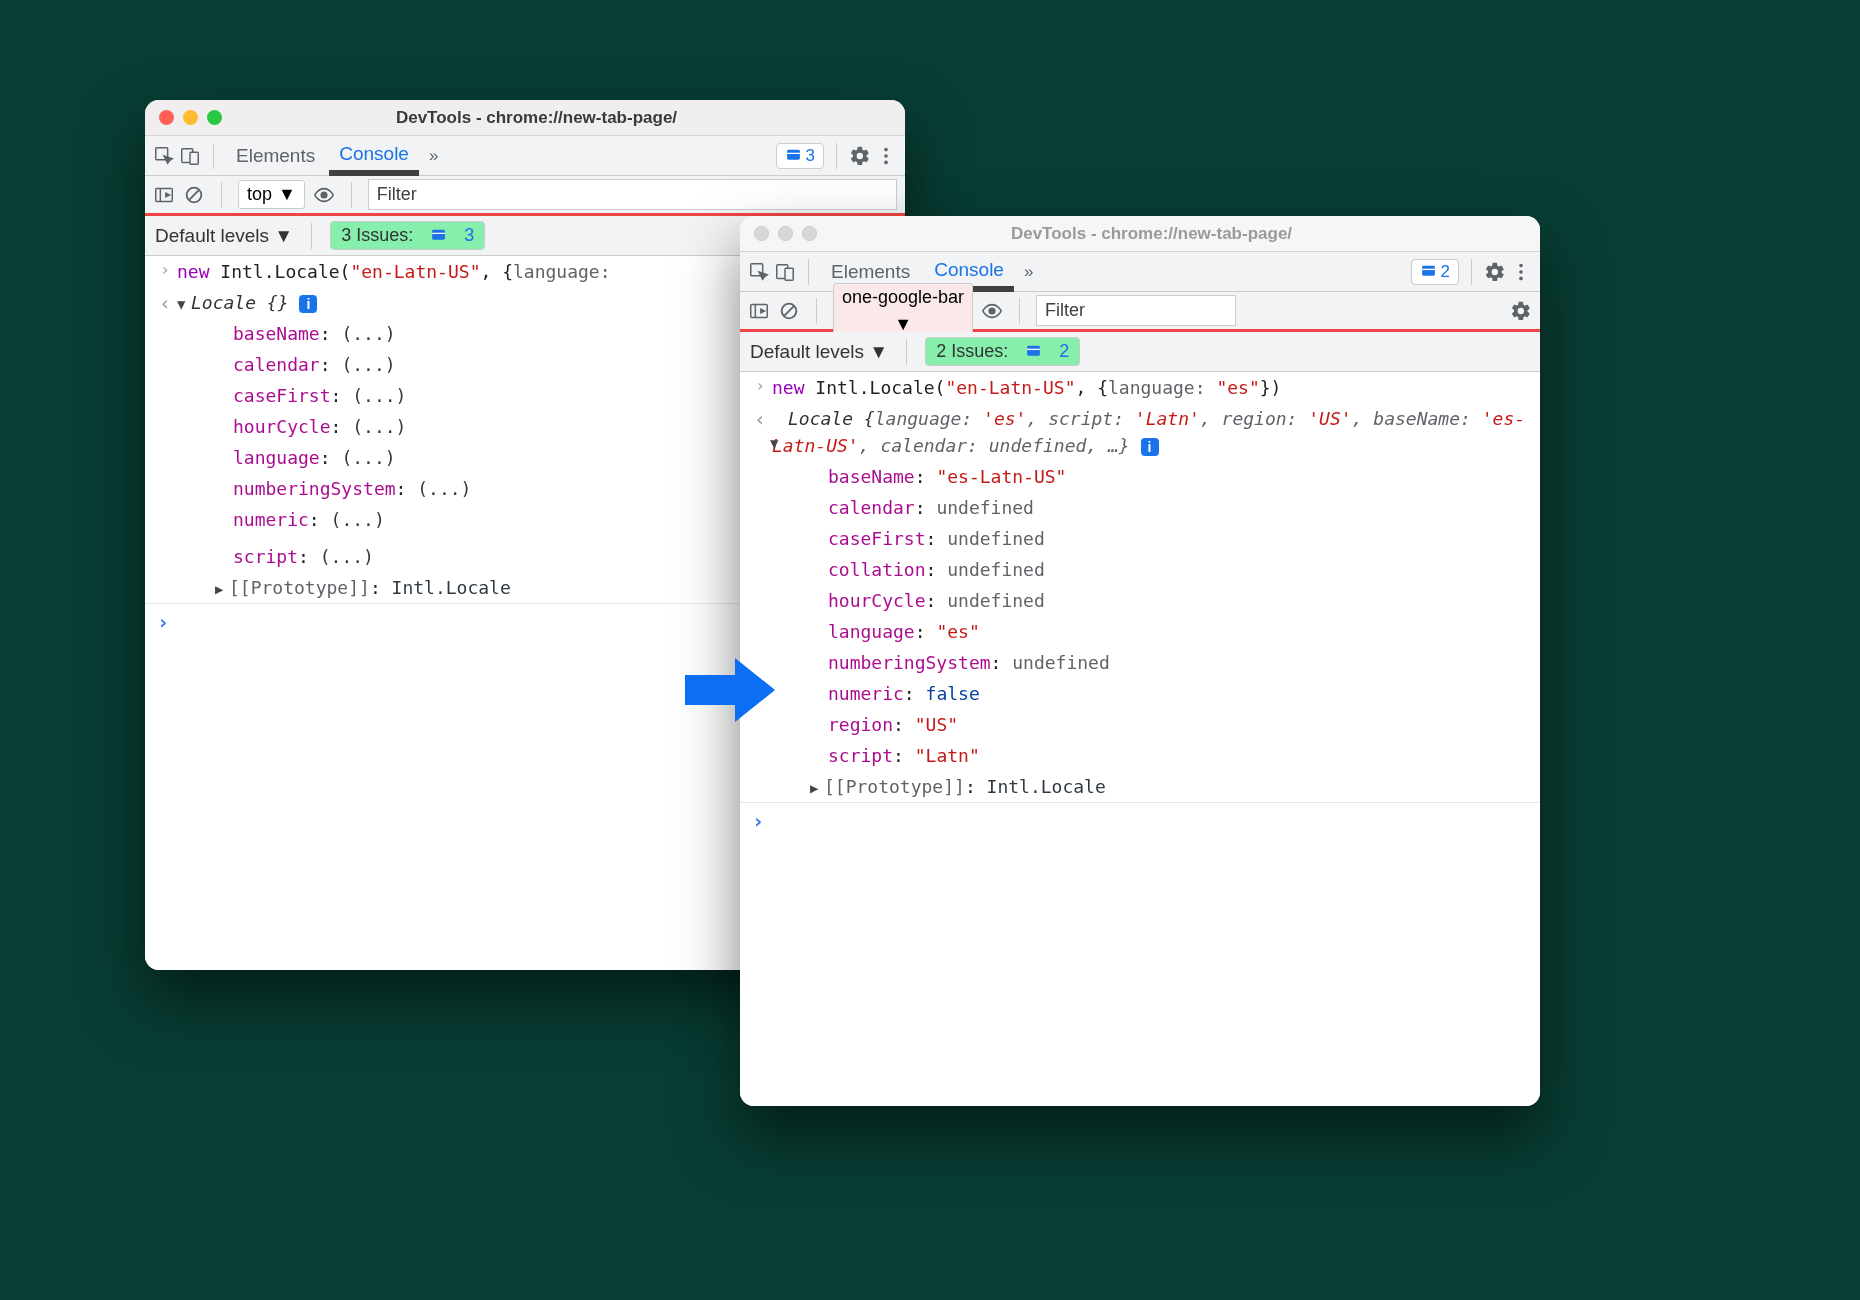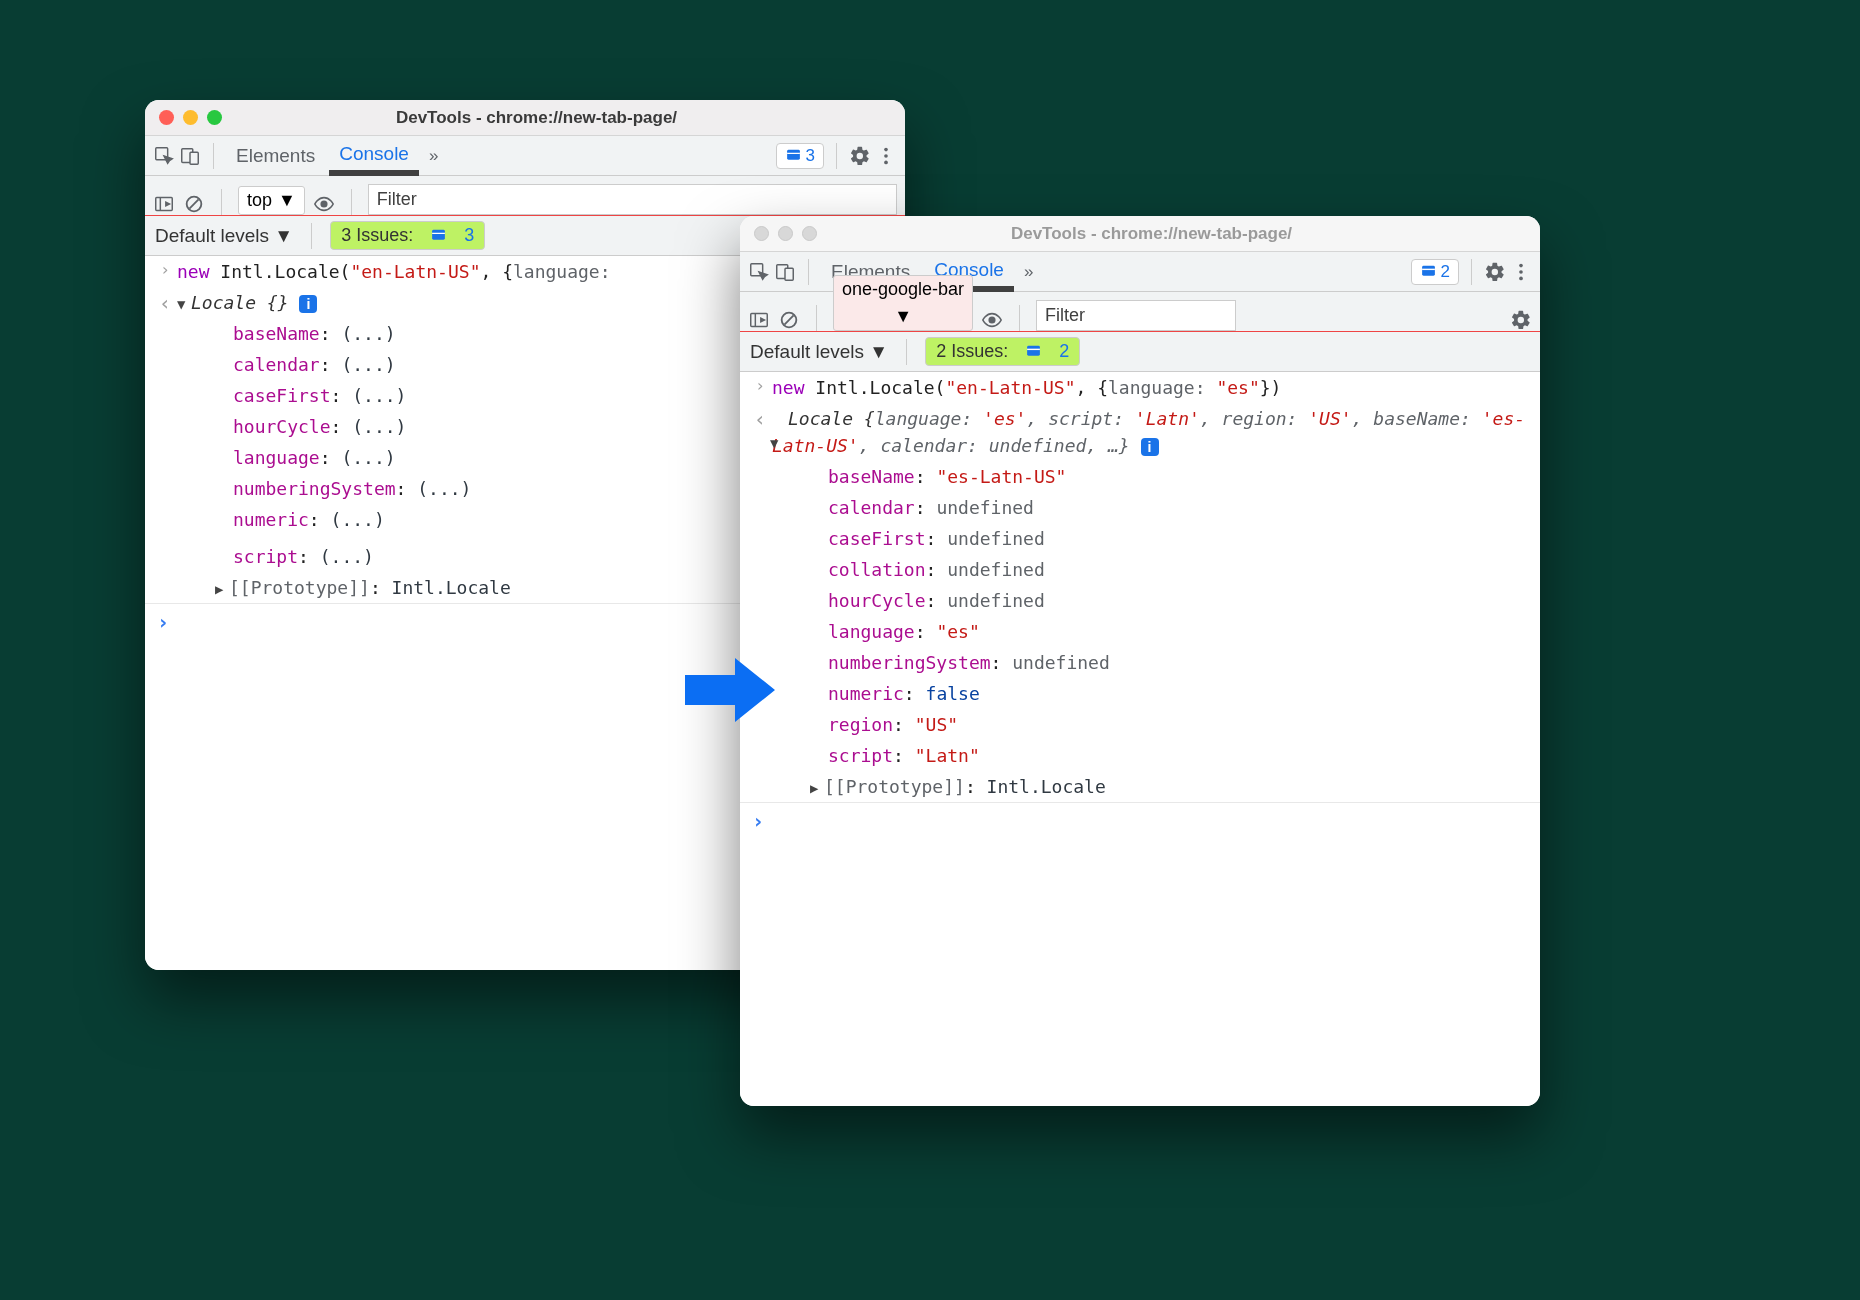--- a/index.html
+++ b/index.html
@@ -55,39 +55,39 @@
   .tab.active { color: #1a73e8; border-bottom: 6px solid #404040; padding-bottom: 5px; font-weight: 500; }
   .chev { font-size: 17px; color: #5f6368; padding: 0 6px; }
   .spacer { flex: 1; }
   .badge {
     display: flex; align-items: center; gap: 4px;
     border: 1px solid #ccc; border-radius: 4px;
     padding: 2px 8px; font-size: 17px; color: #1a73e8;
     background: #fff;
   }
   .filterbar {
-    height: 40px; border-bottom: 1px solid #ef4444; background: #f1f3f4;
-    display: flex; align-items: flex-end; padding: 0 8px; gap: 8px;
+    height: 40px; border-bottom: 3px solid #ef4444; background: #f1f3f4;
+    display: flex; align-items: center; padding: 0 8px; gap: 8px;
   }
   .context-sel {
     border: 1px solid #ccc; border-radius: 3px; background: #fff;
     padding: 3px 8px; font-size: 18px; display: flex; align-items: center; gap: 6px;
   }
   .context-sel.warn { background: #fbe9e9; flex-direction: column; }
   .filter-input {
     border: 1px solid #ccc; background: #fff; padding: 4px 8px;
     font-size: 18px; color: #404040; min-width: 120px;
   }
   .levelbar {
     height: 40px; border-bottom: 1px solid #ccc; background: #f1f3f4;
     display: flex; align-items: center; padding: 0 10px; gap: 10px;
     font-size: 19px; color: #333;
   }
   .issues-btn {
-    border: 1px solid #ccc; border-radius: 4px; background: #bef264;
+    border: 1px solid #ccc; border-radius: 4px; background: #86efac;
     padding: 3px 10px; font-size: 18px; display: flex; align-items: center; gap: 17px;
   }
   .console-body {
     flex: 1; overflow: hidden; background: #fff;
     font-family: Menlo, Consolas, monospace; font-size: 18px;
   }
   .line { display: flex; padding: 2px 8px; }
   .gutter { width: 24px; color: #a0a0a0; font-size: 16px; text-align: center; flex-shrink: 0; padding-top: 2px; }
   .gutter.left-arrow::before { content: "‹"; font-size: 20px; }
   .content { flex: 1; line-height: 1.5; color: #303942; }

